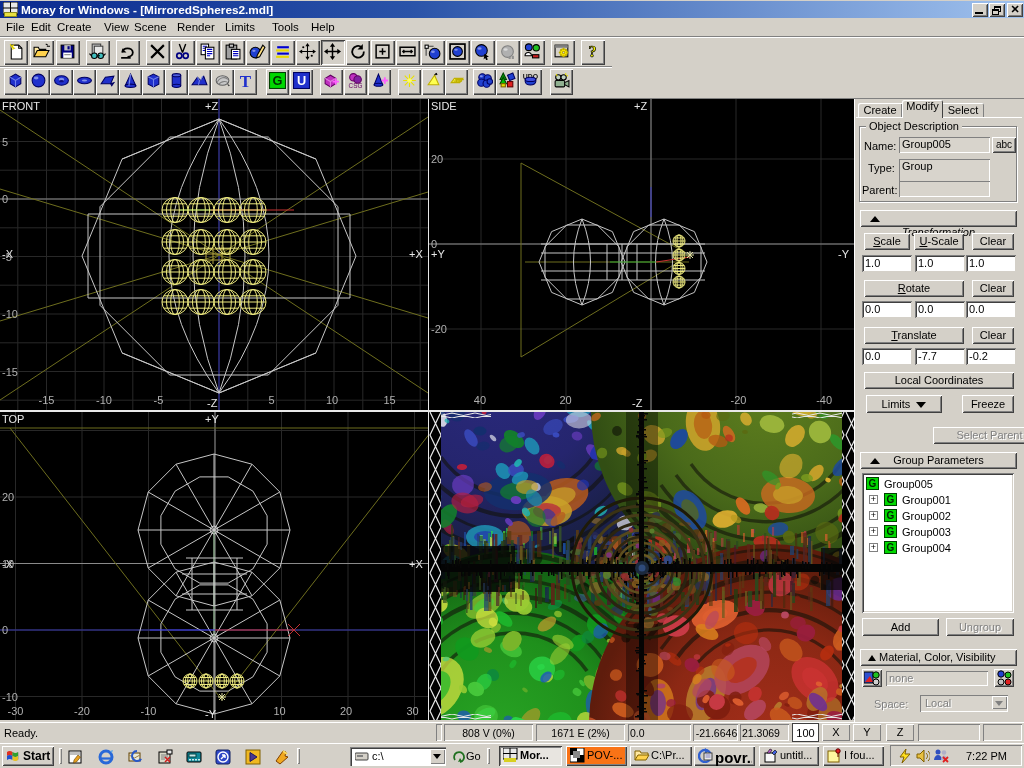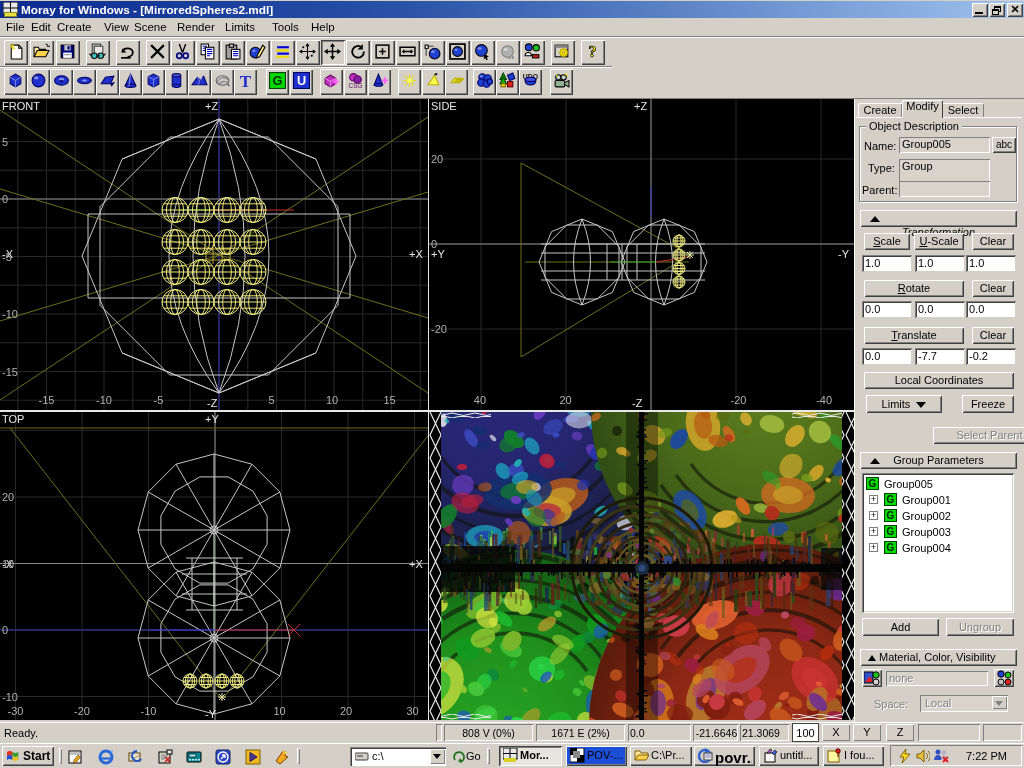--- a/index.html
+++ b/index.html
@@ -2639,21 +2639,21 @@
 <div class="abs" style="left:487px;top:748px;width:3px;height:16px;box-shadow:inset 1px 1px 0 #fff,inset -1px -1px 0 #808080;"></div>
 <div class="abs" style="left:499px;top:746px;width:63px;height:20px;box-shadow:inset 1px 1px 0 #404040,inset -1px -1px 0 #fff,inset 2px 2px 0 #808080;background:#e8e5e0;">
     <span style="position:absolute;left:4px;top:2px;"><svg width="15" height="15">
         <rect x="0" y="0" width="14" height="11" fill="#e8e8e8" stroke="#000"></rect>
         <line x1="7" y1="0" x2="7" y2="11" stroke="#000"></line>
         <line x1="0" y1="5.5" x2="14" y2="5.5" stroke="#000"></line>
         <rect x="1" y="10" width="12" height="4" fill="#d8d020"></rect>
       </svg></span>
     <span style="position:absolute;left:21px;top:3px;font-size:11px;font-weight:bold;white-space:nowrap;overflow:hidden;width:39px;">Mor...</span>
   </div>
-<div class="abs" style="left:566px;top:746px;width:61px;height:20px;box-shadow:inset 1px 1px 0 #fff,inset -1px -1px 0 #404040,inset -2px -2px 0 #808080;background:#1d4ed8;">
+<div class="abs" style="left:566px;top:746px;width:61px;height:20px;box-shadow:inset 1px 1px 0 #fff,inset -1px -1px 0 #404040,inset -2px -2px 0 #808080;background:#f97316;">
     <span style="position:absolute;left:4px;top:2px;"><svg width="15" height="15">
         <rect x="0" y="0" width="14" height="14" fill="#fff" stroke="#000"></rect>
         <rect x="0" y="0" width="7" height="7" fill="#000"></rect>
         <rect x="7" y="7" width="7" height="7" fill="#000"></rect>
         <rect x="3" y="3" width="7" height="7" fill="#888"></rect>
       </svg></span>
     <span style="position:absolute;left:21px;top:3px;font-size:11px;font-weight:normal;white-space:nowrap;overflow:hidden;width:37px;">POV-...</span>
   </div>
 <div class="abs" style="left:630px;top:746px;width:62px;height:20px;box-shadow:inset 1px 1px 0 #fff,inset -1px -1px 0 #404040,inset -2px -2px 0 #808080;background:#d4d0c8;">
     <span style="position:absolute;left:4px;top:2px;"><svg width="16" height="14">

